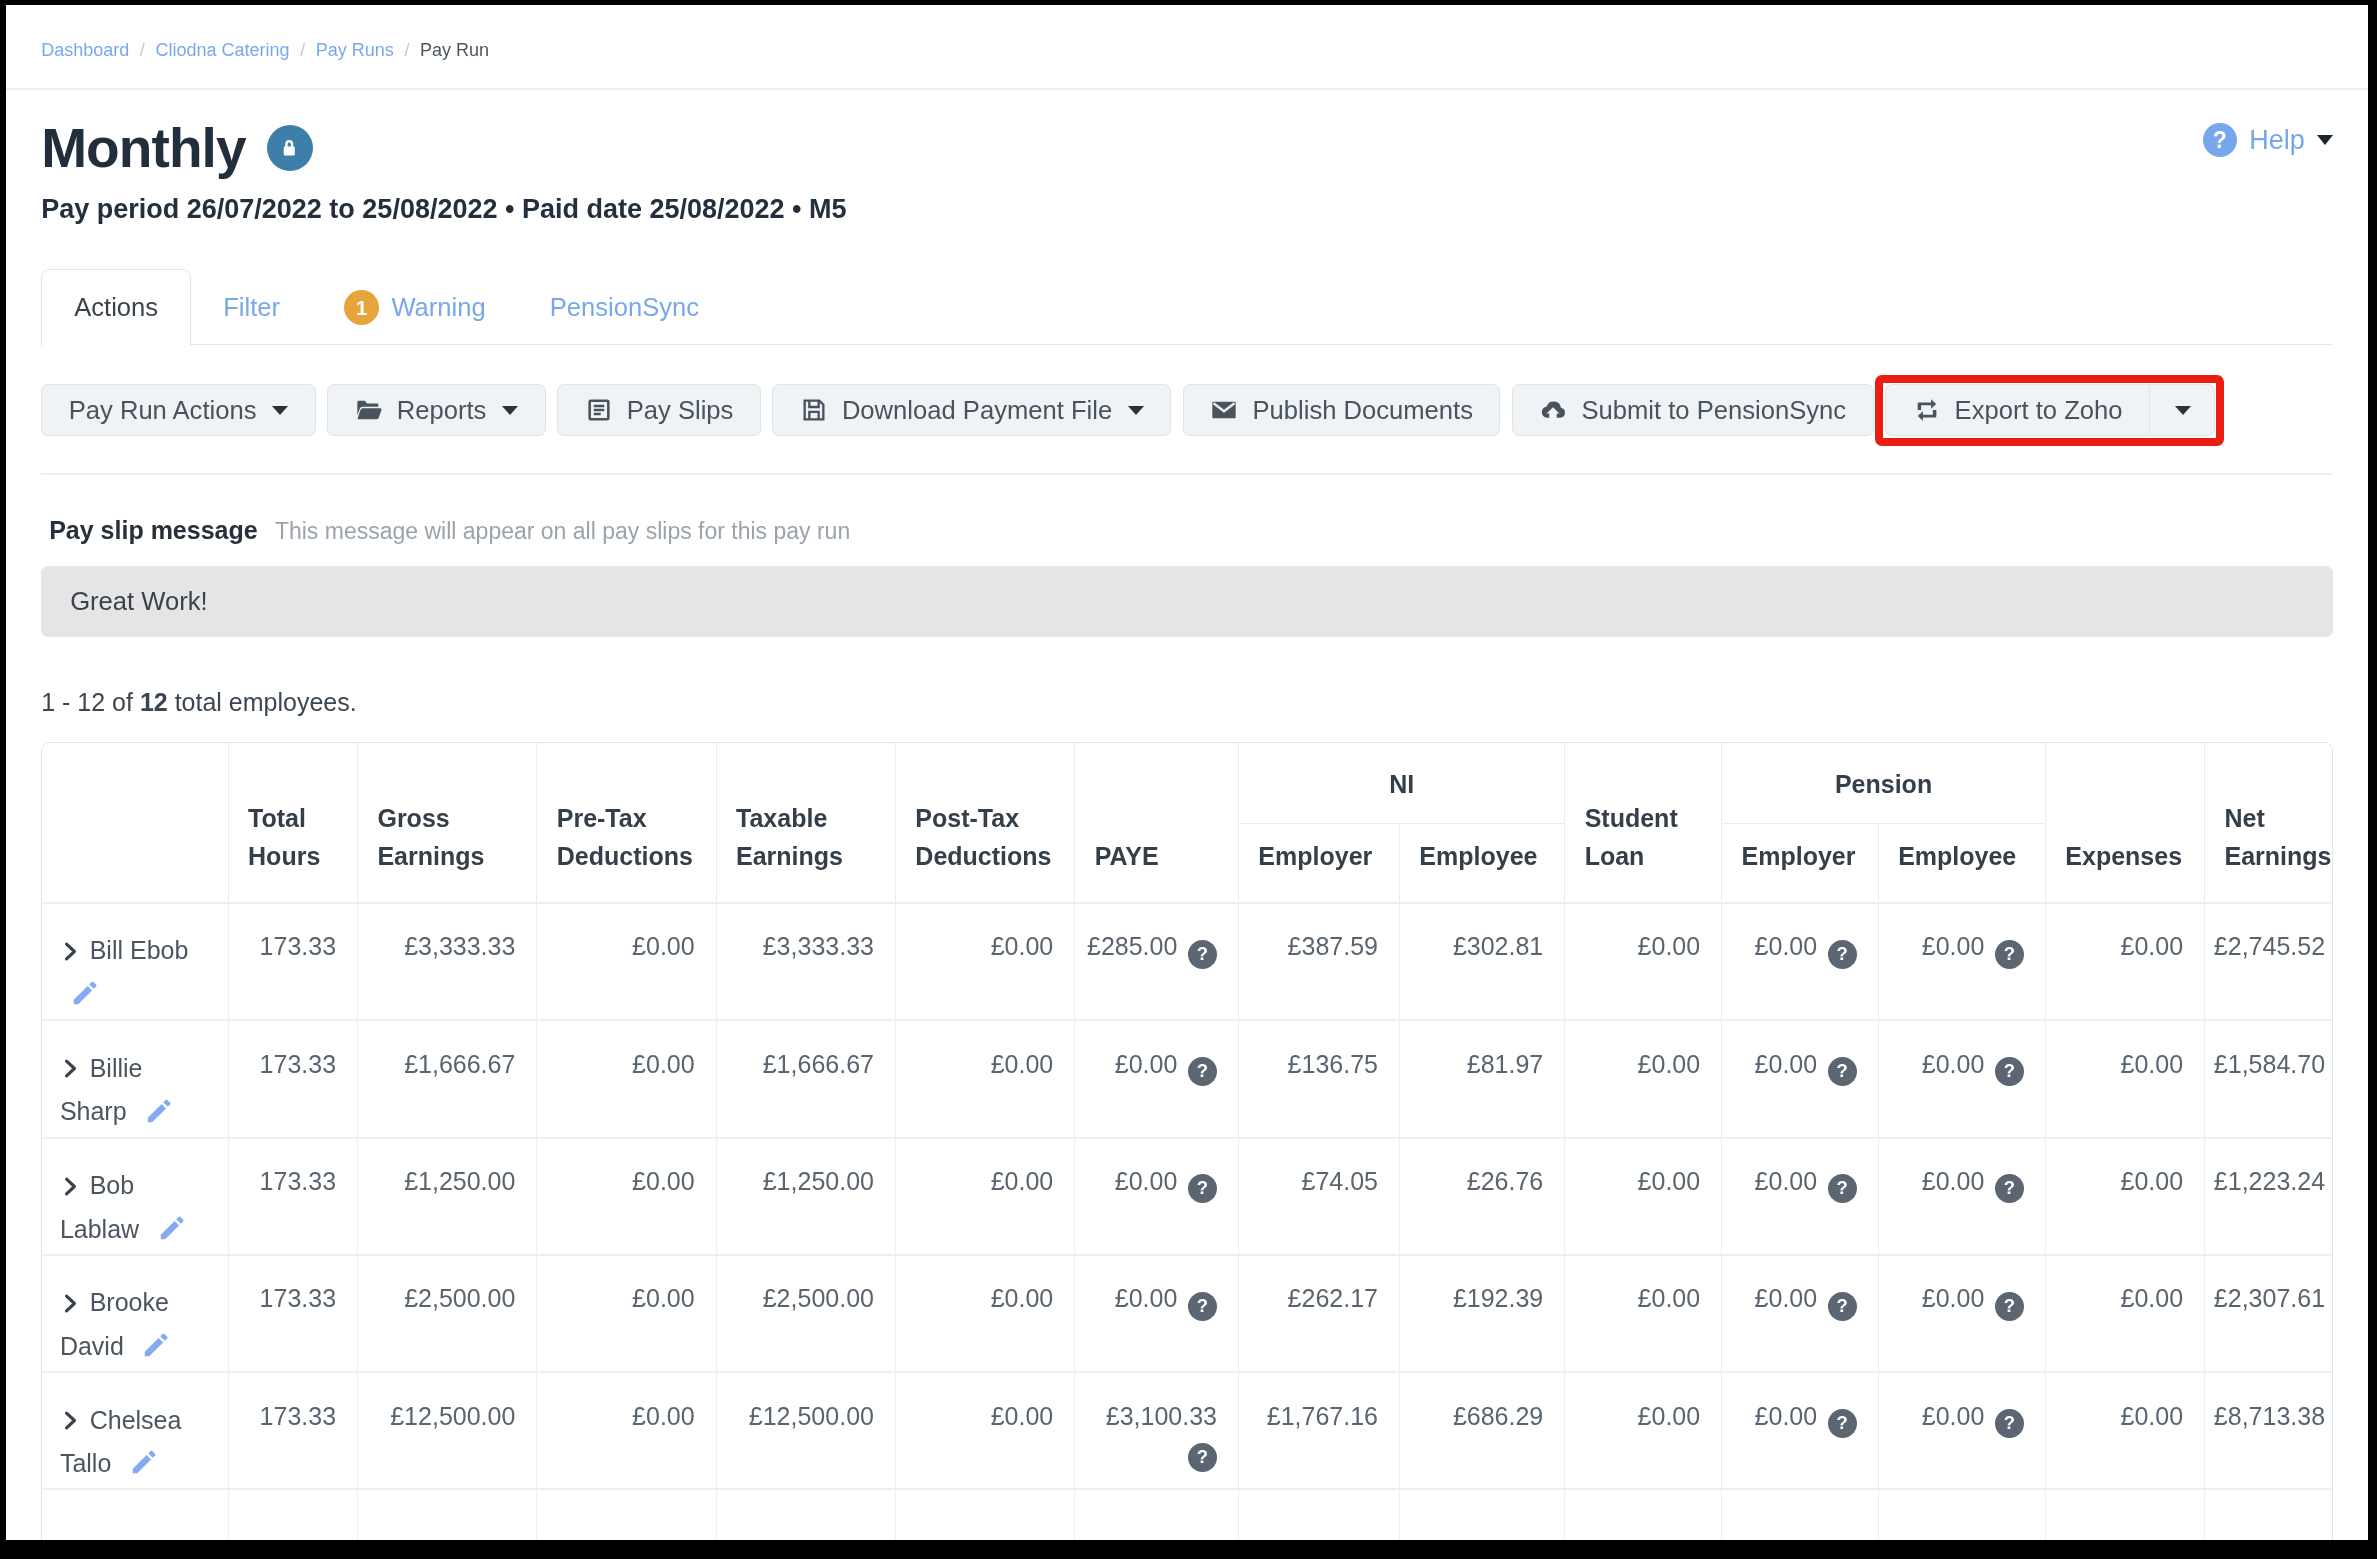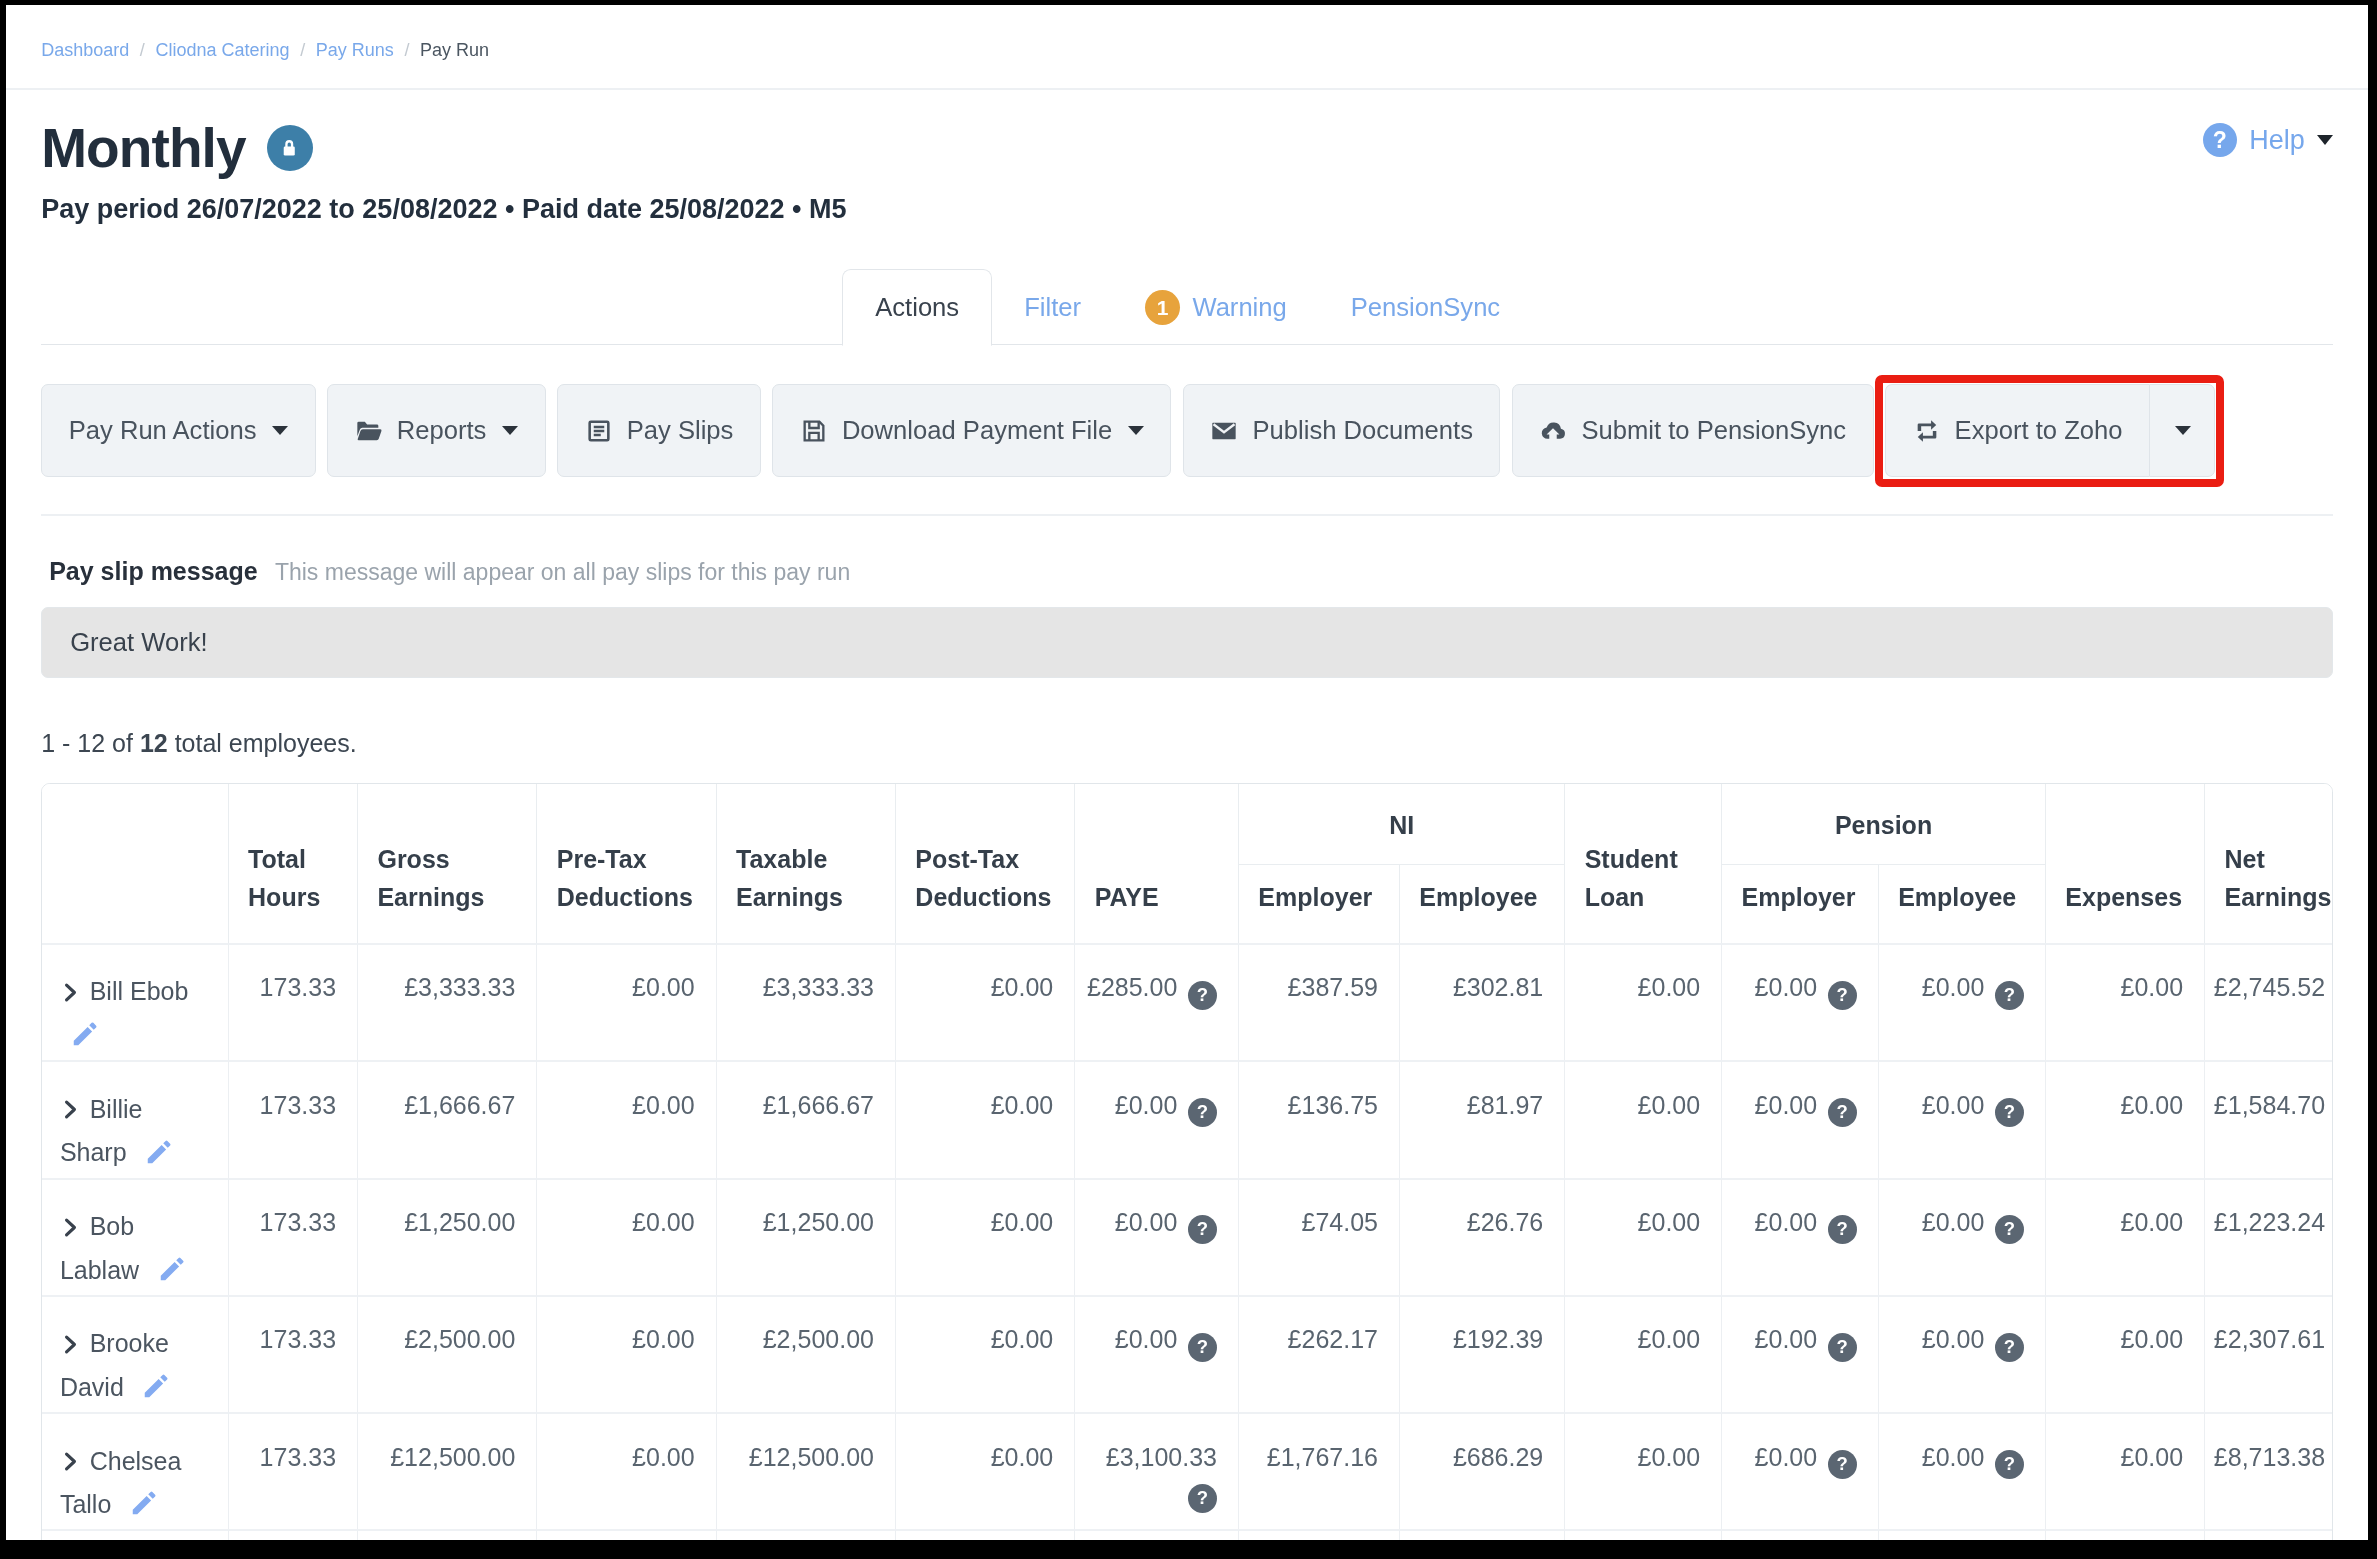--- a/index.html
+++ b/index.html
@@ -47,42 +47,42 @@
 
   .help { display: flex; align-items: center; gap: 12.4px; font-size: 27px; color: #76a7ec; margin-top: 7px; cursor: pointer; }
   .help-q {
     width: 34px; height: 34px; border-radius: 50%; background: #76a7ec;
     color: #fff; font-weight: 700; font-size: 23px;
     display: inline-flex; align-items: center; justify-content: center;
   }
   .caret { width: 0; height: 0; border-left: 8.8px solid transparent; border-right: 8.8px solid transparent; border-top: 10.6px solid #1e242b; }
 
   
-  .tabs { display: flex; margin-top: 44px; border-bottom: 1.8px solid #e2e6ea; justify-content: center; }
+  .tabs { display: flex; margin-top: 44px; border-bottom: 1.8px solid #e2e6ea; }
   .tab {
     font-size: 25.6px; padding: 21px 32px; display: flex; align-items: center; gap: 12.4px;
     color: #79a8ea; cursor: pointer; margin-bottom: -1.8px; position: relative;
   }
   .tab.active {
     color: #39424d; background: #fff;
     border: 1.8px solid #e2e6ea; border-bottom: 1.8px solid #fff;
     border-radius: 8.8px 8.8px 0 0;
   }
   .tab-badge {
     width: 35px; height: 35px; border-radius: 50%; background: #e7a33c;
     color: #fff; font-size: 21px; font-weight: 700;
     display: inline-flex; align-items: center; justify-content: center;
   }
 
   
   .toolbar { display: flex; gap: 11.5px; margin-top: 39px; align-items: stretch; }
   .btn {
     display: flex; align-items: center; gap: 14px;
     background: #f0f3f6; border: 1.8px solid #dfe4e9; border-radius: 7px;
-    font-size: 25.6px; color: #49535e; padding: 0 26.5px; height: 93px; cursor: pointer;
+    font-size: 25.6px; color: #49535e; padding: 0 26.5px; height: 52px; cursor: pointer;
     font-family: inherit;
   }
   .btn .ico { width: 28px; height: 28px; fill: #49535e; color: #49535e; }
   .btn .caret { border-top-color: #2b323b; border-left-width: 8px; border-right-width: 8px; border-top-width: 9.7px; margin-left: 1.8px; }
   .split { display: flex; position: relative; }
   .split .btn.main { border-radius: 7px 0 0 7px; border-right: none; }
   .split .btn.caret-seg { border-radius: 0 7px 7px 0; border-left: 1.8px solid #dfe4e9; padding: 0 23px; }
   .red-box {
     position: absolute; left: -9.7px; top: -9.7px; right: -9.7px; bottom: -9.7px;
     border: 8px solid #ea1d12; border-radius: 7px; pointer-events: none;

